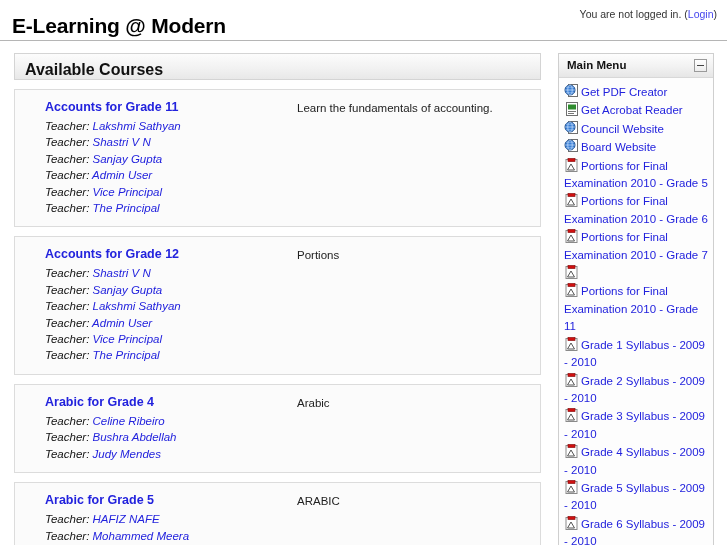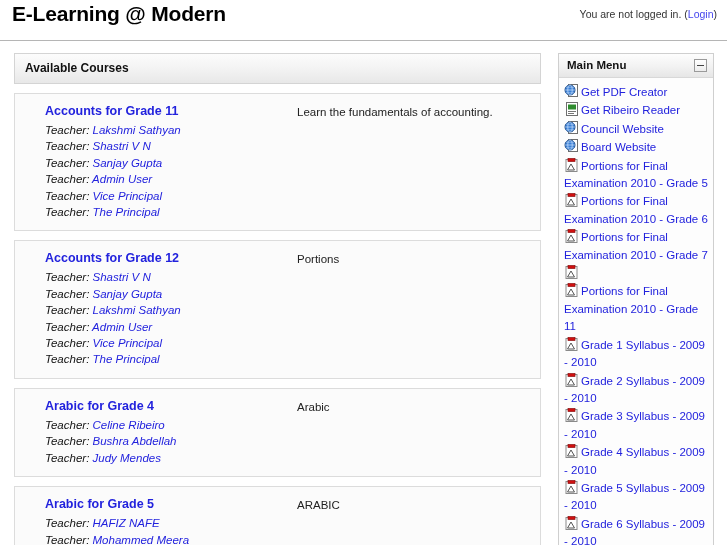--- a/index.html
+++ b/index.html
@@ -19,21 +19,21 @@
   
   .page-header {
     position: relative;
     height: 41px;
     border-bottom: 1px solid #b5b5b5;
     box-sizing: border-box;
   }
   .site-title {
     position: absolute;
     left: 12px;
-    top: 2px;
+    top: 14px;
     font-size: 21px;
     font-weight: bold;
     letter-spacing: -0.2px;
     color: #000000;
     white-space: nowrap;
   }
   .login-info {
     position: absolute;
     right: 10px;
     top: 8px;
@@ -63,22 +63,22 @@
     position: absolute;
     left: 558px;
     top: 12px;
     width: 156px;
   }
 
   
   .panel-heading {
     border: 1px solid #d4d4d4;
     background: linear-gradient(to bottom, #fcfcfc 0%, #f2f2f2 55%, #e8e8e8 100%);
-    padding: 7px 10px 8px 10px;
-    font-size: 12px;
+    padding: 7px 10px 0 10px;
+    font-size: 16px;
     font-weight: bold;
     color: #111111;
     box-sizing: border-box;
   }
 
   .course-box {
     border: 1px solid #dcdcdc;
     background: #fbfbfb;
     margin-top: 9px;
     padding: 9px 10px 10px 10px;
@@ -260,21 +260,21 @@
                 <circle cx="6" cy="7" r="5" fill="#3a7fd5" stroke="#1d4f8f" stroke-width="1"></circle>
                 <ellipse cx="6" cy="7" rx="2.2" ry="5" fill="none" stroke="#cfe4ff" stroke-width="0.7"></ellipse>
                 <path d="M1.2 7 H10.8" stroke="#cfe4ff" stroke-width="0.7"></path>
                 <path d="M2 4.2 H10 M2 9.8 H10" stroke="#cfe4ff" stroke-width="0.5"></path>
               </svg></span><a href="#">Get PDF Creator</a></div>
           <div class="menu-item"><span class="icon"><svg width="16" height="16" viewBox="0 0 16 16">
                 <rect x="2.5" y="1.5" width="11" height="13" fill="#ffffff" stroke="#6f6f6f" stroke-width="1"></rect>
                 <rect x="4" y="3.5" width="8" height="5" fill="#2e8b2e"></rect>
                 <rect x="4" y="10" width="8" height="1" fill="#777777"></rect>
                 <rect x="4" y="12" width="6" height="1" fill="#777777"></rect>
-              </svg></span><a href="#">Get Ribeiro Reader</a></div>
+              </svg></span><a href="#">Get Acrobat Reader</a></div>
           <div class="menu-item"><span class="icon"><svg width="16" height="16" viewBox="0 0 16 16">
                 <rect x="4.5" y="1.5" width="9" height="12" fill="#ffffff" stroke="#6f6f6f" stroke-width="1"></rect>
                 <circle cx="6" cy="7" r="5" fill="#3a7fd5" stroke="#1d4f8f" stroke-width="1"></circle>
                 <ellipse cx="6" cy="7" rx="2.2" ry="5" fill="none" stroke="#cfe4ff" stroke-width="0.7"></ellipse>
                 <path d="M1.2 7 H10.8" stroke="#cfe4ff" stroke-width="0.7"></path>
                 <path d="M2 4.2 H10 M2 9.8 H10" stroke="#cfe4ff" stroke-width="0.5"></path>
               </svg></span><a href="#">Council Website</a></div>
           <div class="menu-item"><span class="icon"><svg width="16" height="16" viewBox="0 0 16 16">
                 <rect x="4.5" y="1.5" width="9" height="12" fill="#ffffff" stroke="#6f6f6f" stroke-width="1"></rect>
                 <circle cx="6" cy="7" r="5" fill="#3a7fd5" stroke="#1d4f8f" stroke-width="1"></circle>

